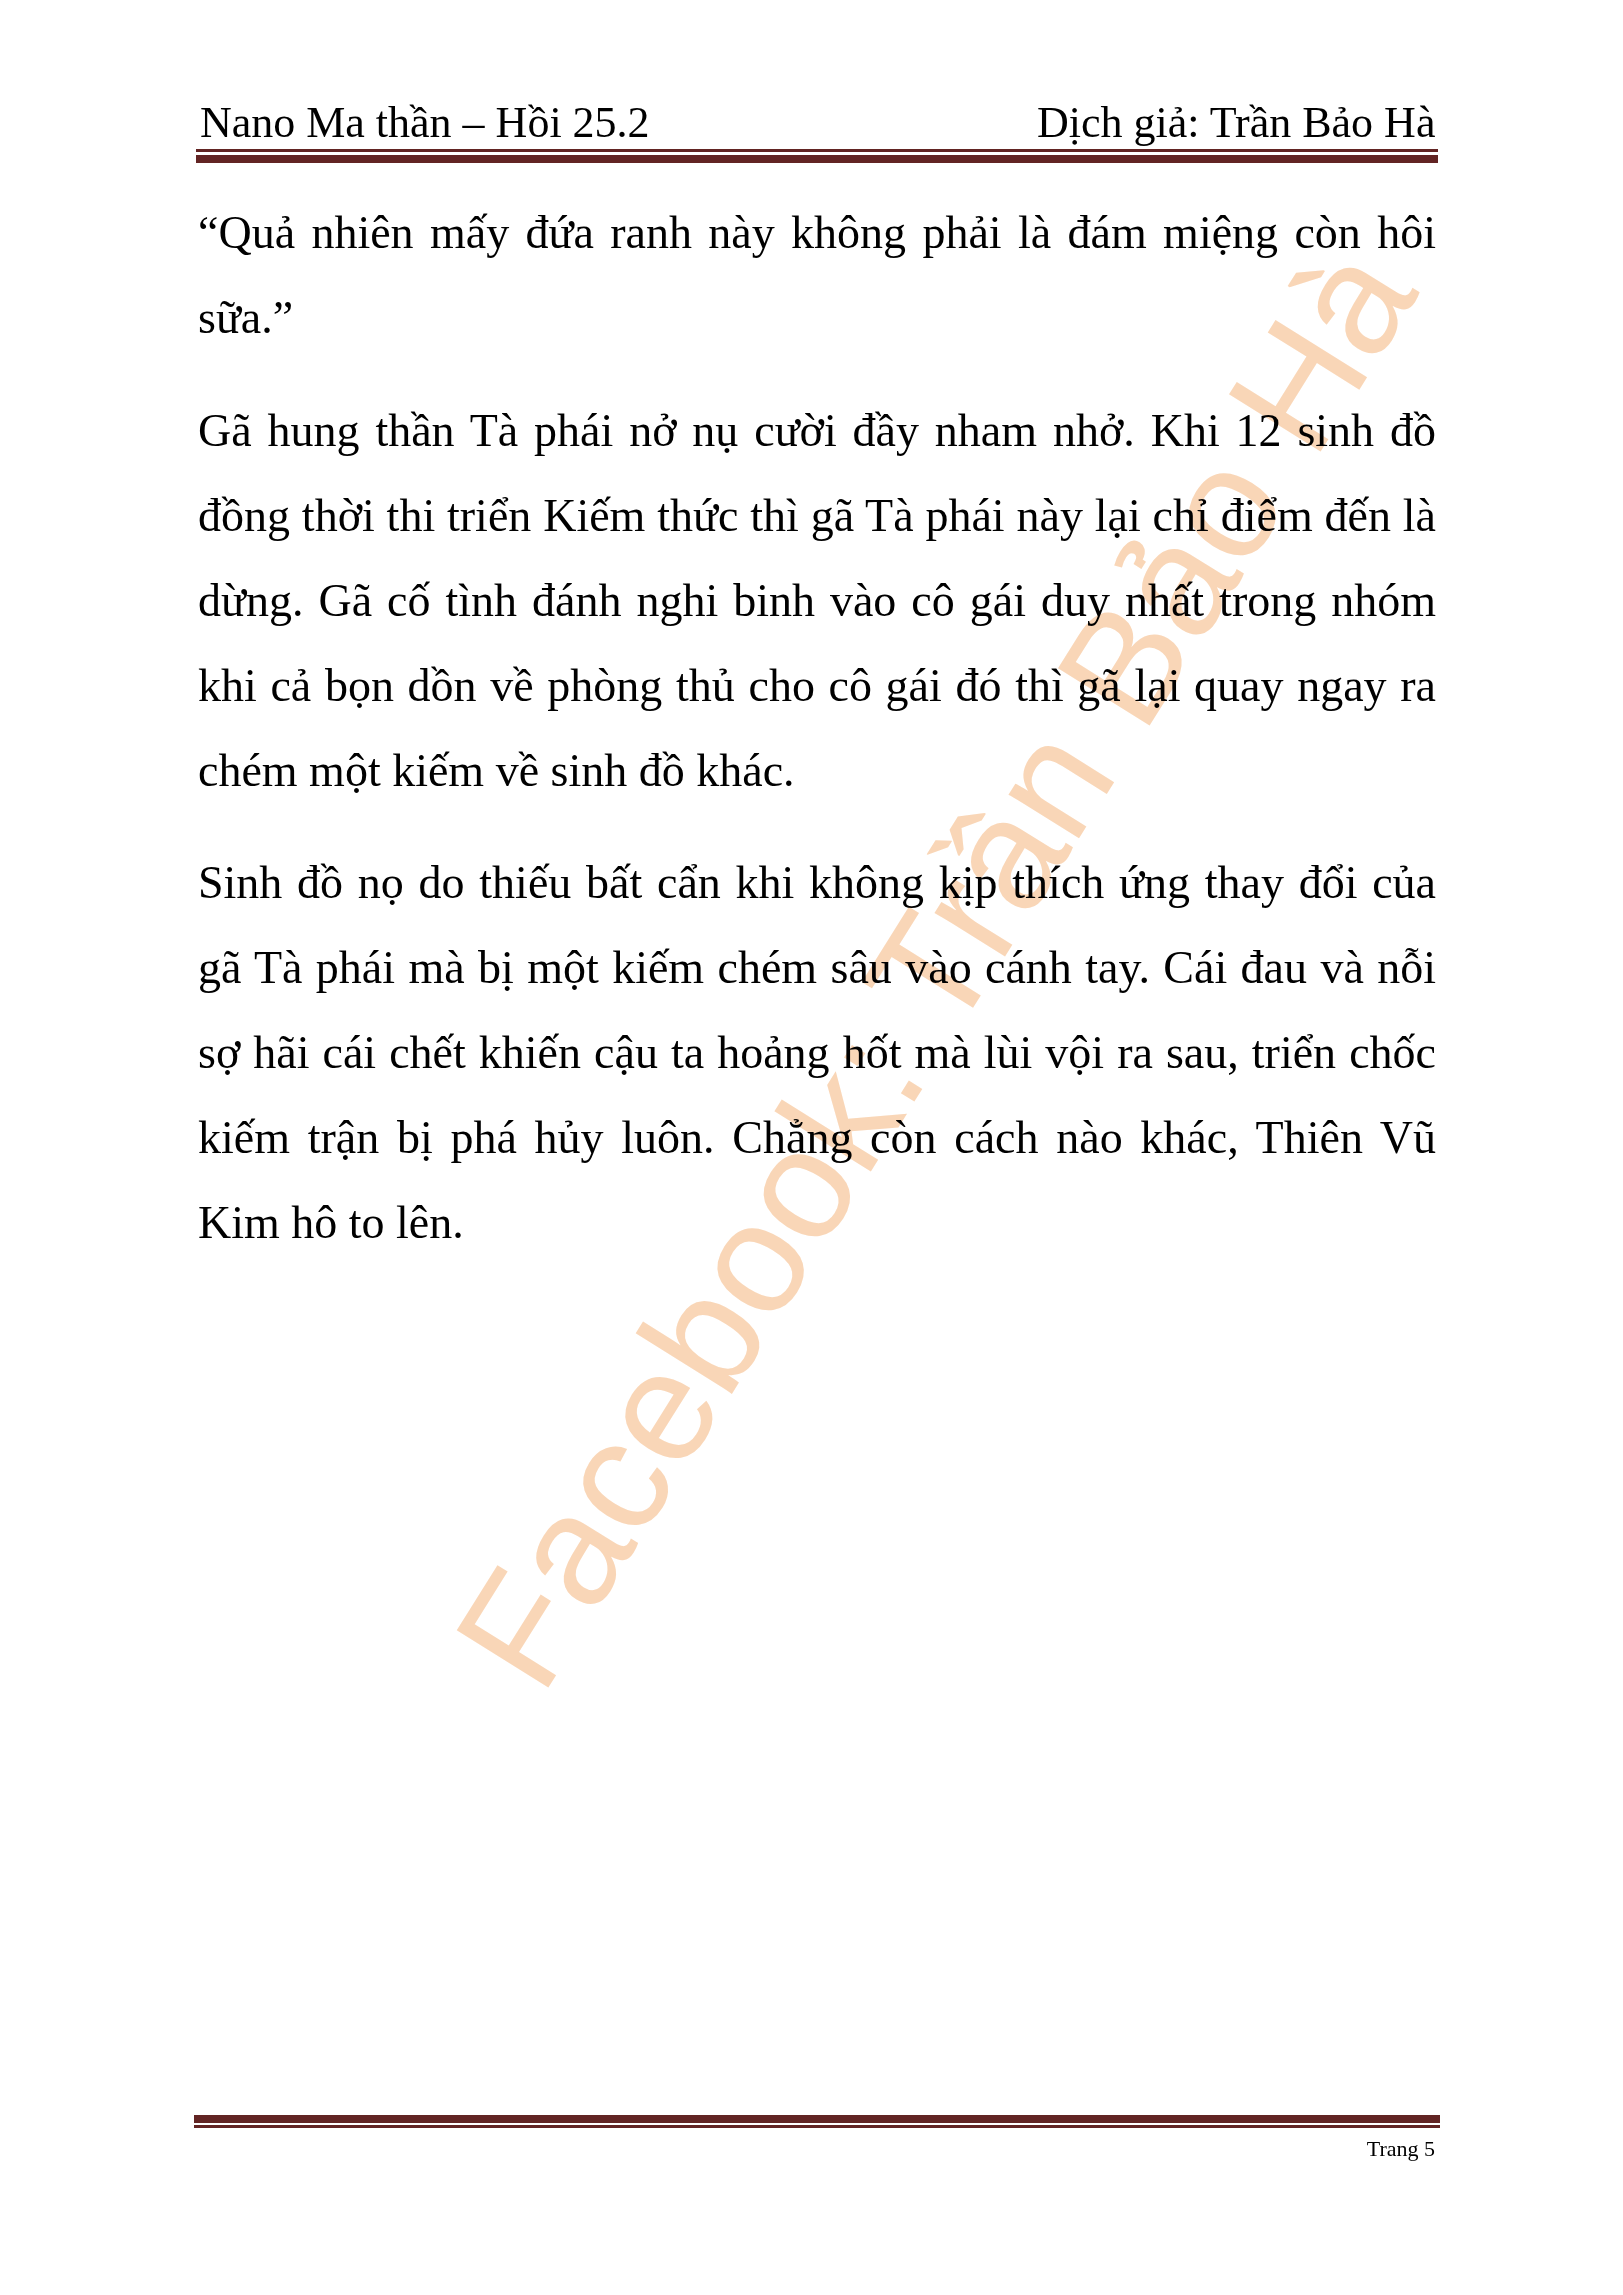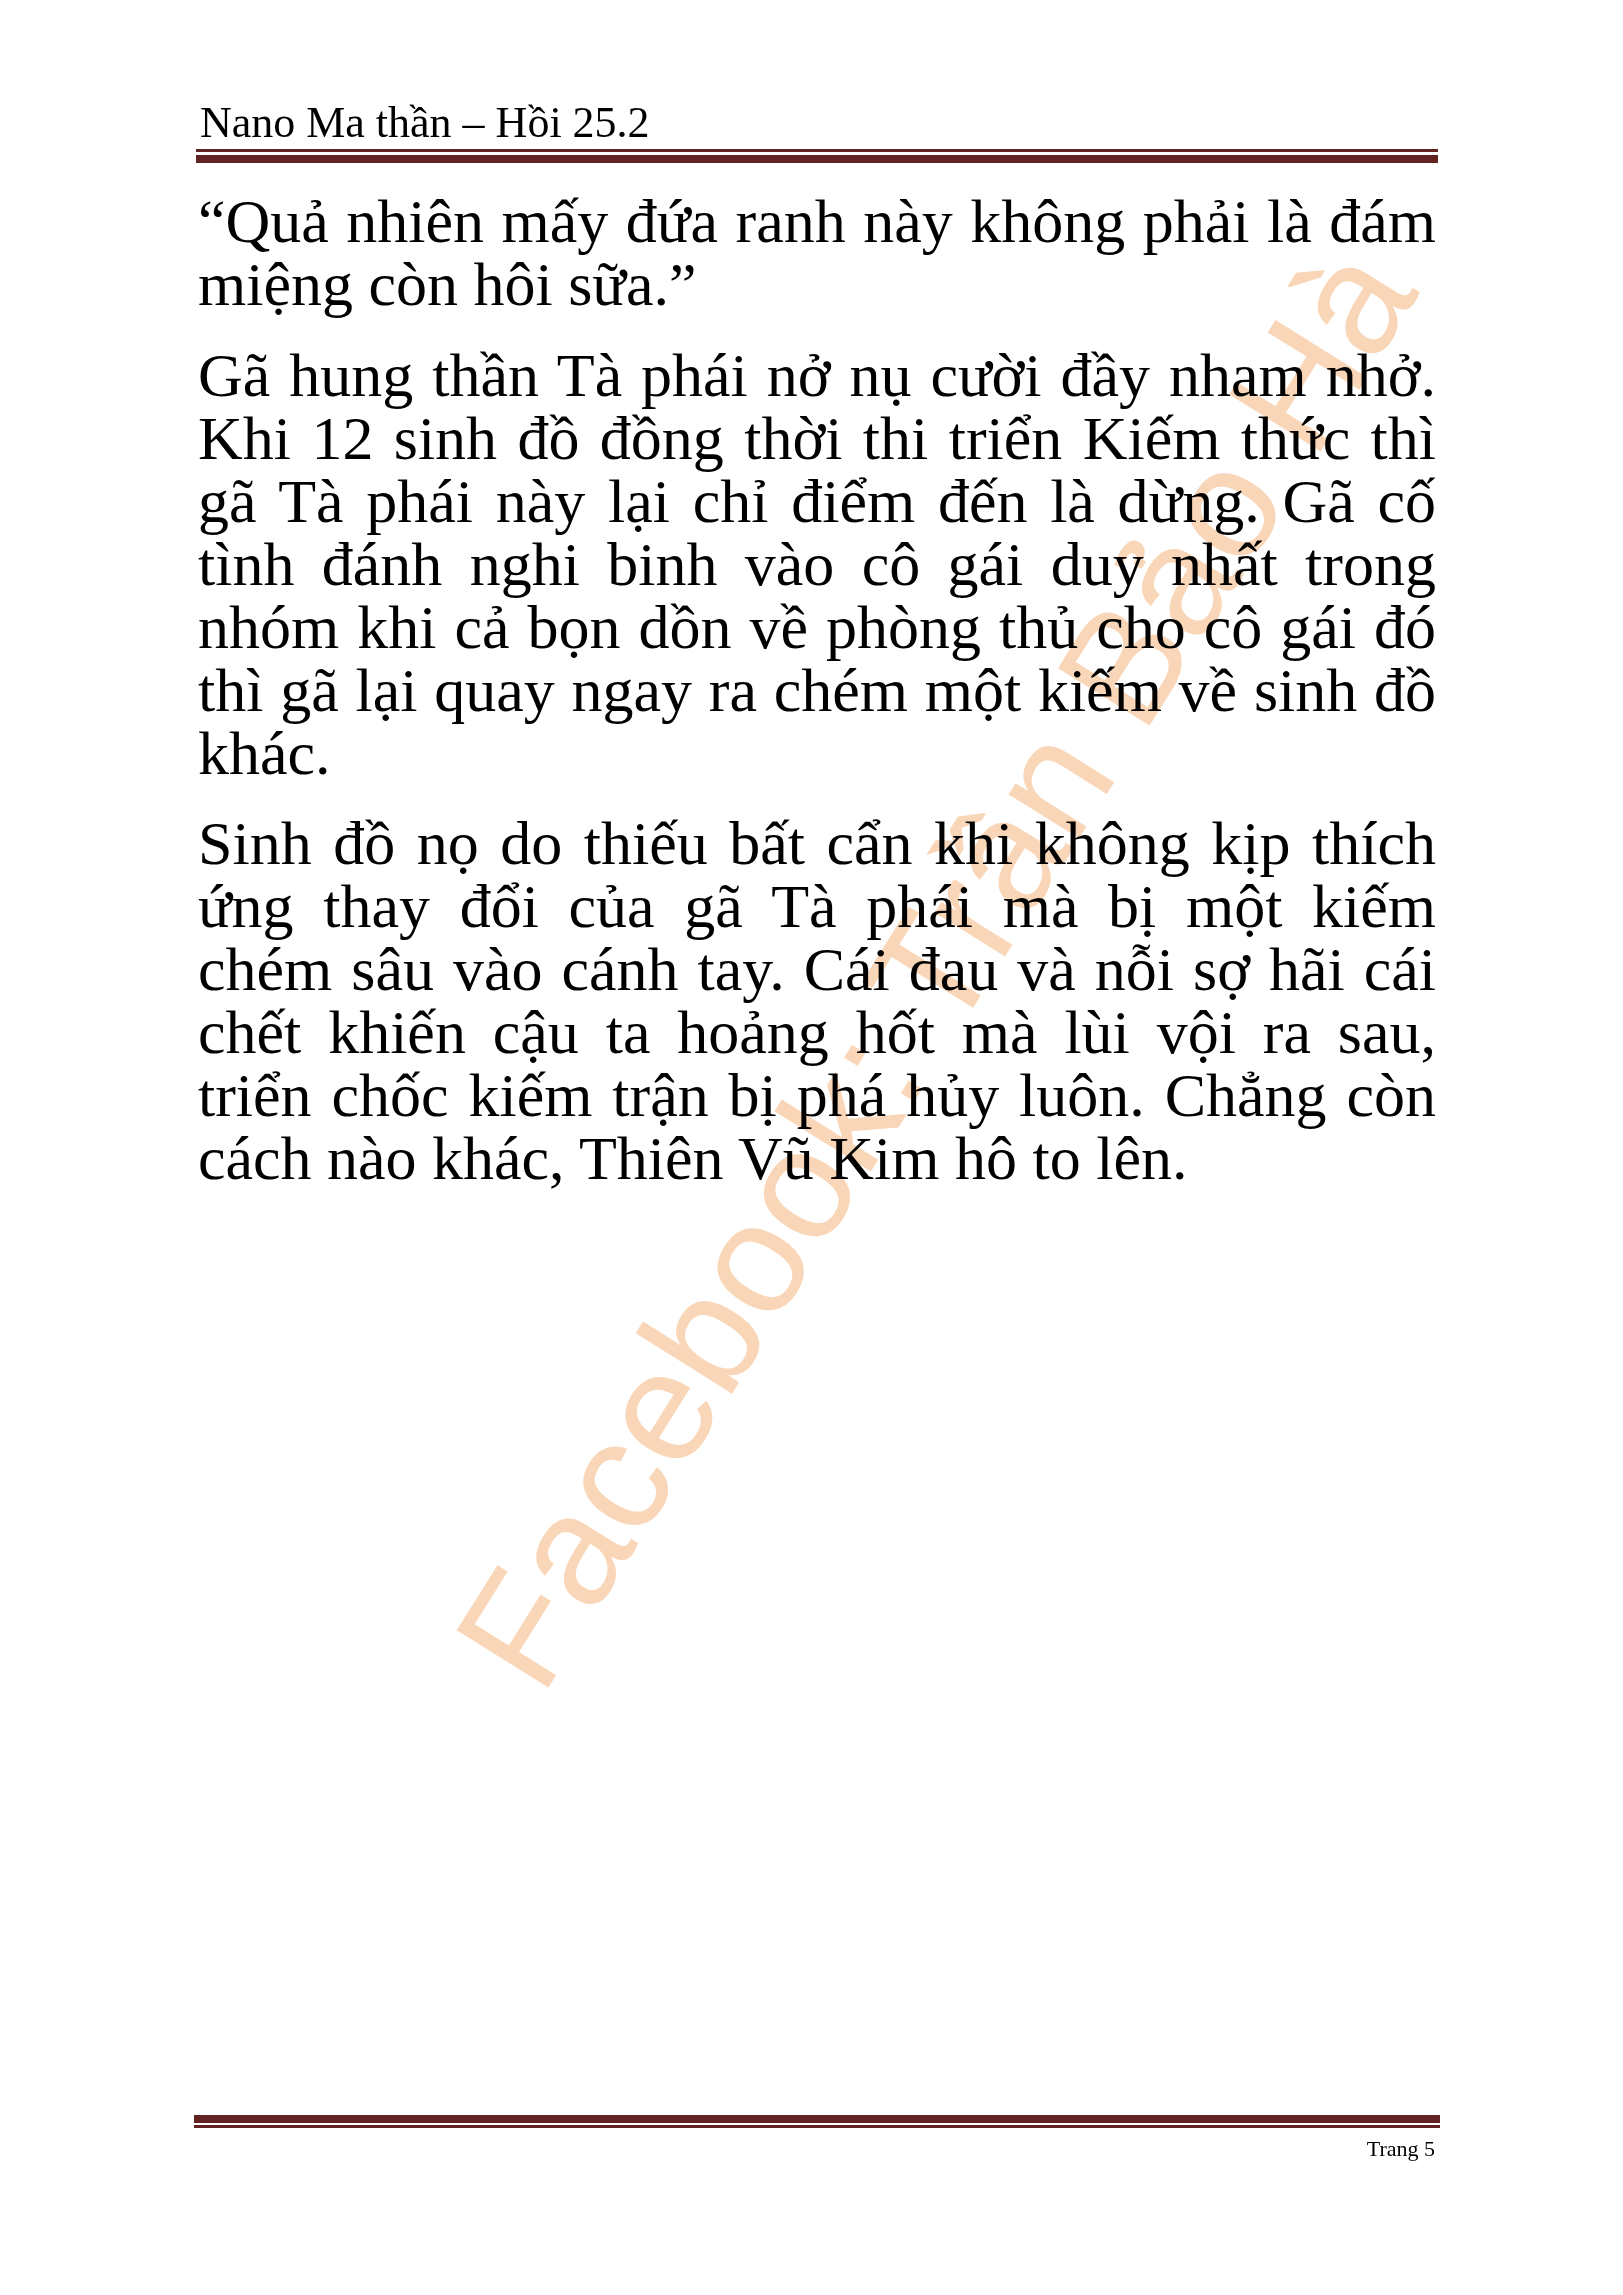--- a/index.html
+++ b/index.html
@@ -48,22 +48,22 @@
       left: 196px; top: 155px;
       width: 1242px; height: 7.9px;
       background: #622423;
     }
     
     .content {
       position: absolute;
       left: 198px;
       top: 190px;
       width: 1238px;
-      font-size: 62px;
-      line-height: 63px;
+      font-size: 46px;
+      line-height: 85px;
       text-align: justify;
     }
     .para {
       margin: 0 0 27.5px 0;
       text-align: justify;
       text-align-last: left;
     }
     
     .watermark {
       position: absolute;
@@ -105,20 +105,21 @@
       white-space: nowrap;
     }
   </style>
 </head>
 <body>
 
 <div class="page">
 
   <div class="header">
     <span class="header-left">Nano Ma thần – Hồi 25.2</span>
+    <span class="header-right">Dịch giả: Trần Bảo Hà</span>
   </div>
   <div class="rule-top-thin"></div>
   <div class="rule-top-thick"></div>
 
   <div class="watermark">Facebook: Trần Bảo Hà</div>
 
   <div class="content">
     <p class="para">“Quả nhiên mấy đứa ranh này không phải là đám miệng còn hôi sữa.”</p>
     <p class="para">Gã hung thần Tà phái nở nụ cười đầy nham nhở. Khi 12 sinh đồ đồng thời thi triển Kiếm thức thì gã Tà phái này lại chỉ điểm đến là dừng. Gã cố tình đánh nghi binh vào cô gái duy nhất trong nhóm khi cả bọn dồn về phòng thủ cho cô gái đó thì gã lại quay ngay ra chém một kiếm về sinh đồ khác.</p>
     <p class="para">Sinh đồ nọ do thiếu bất cẩn khi không kịp thích ứng thay đổi của gã Tà phái mà bị một kiếm chém sâu vào cánh tay. Cái đau và nỗi sợ hãi cái chết khiến cậu ta hoảng hốt mà lùi vội ra sau, triển chốc kiếm trận bị phá hủy luôn. Chẳng còn cách nào khác, Thiên Vũ Kim hô to lên.</p>

